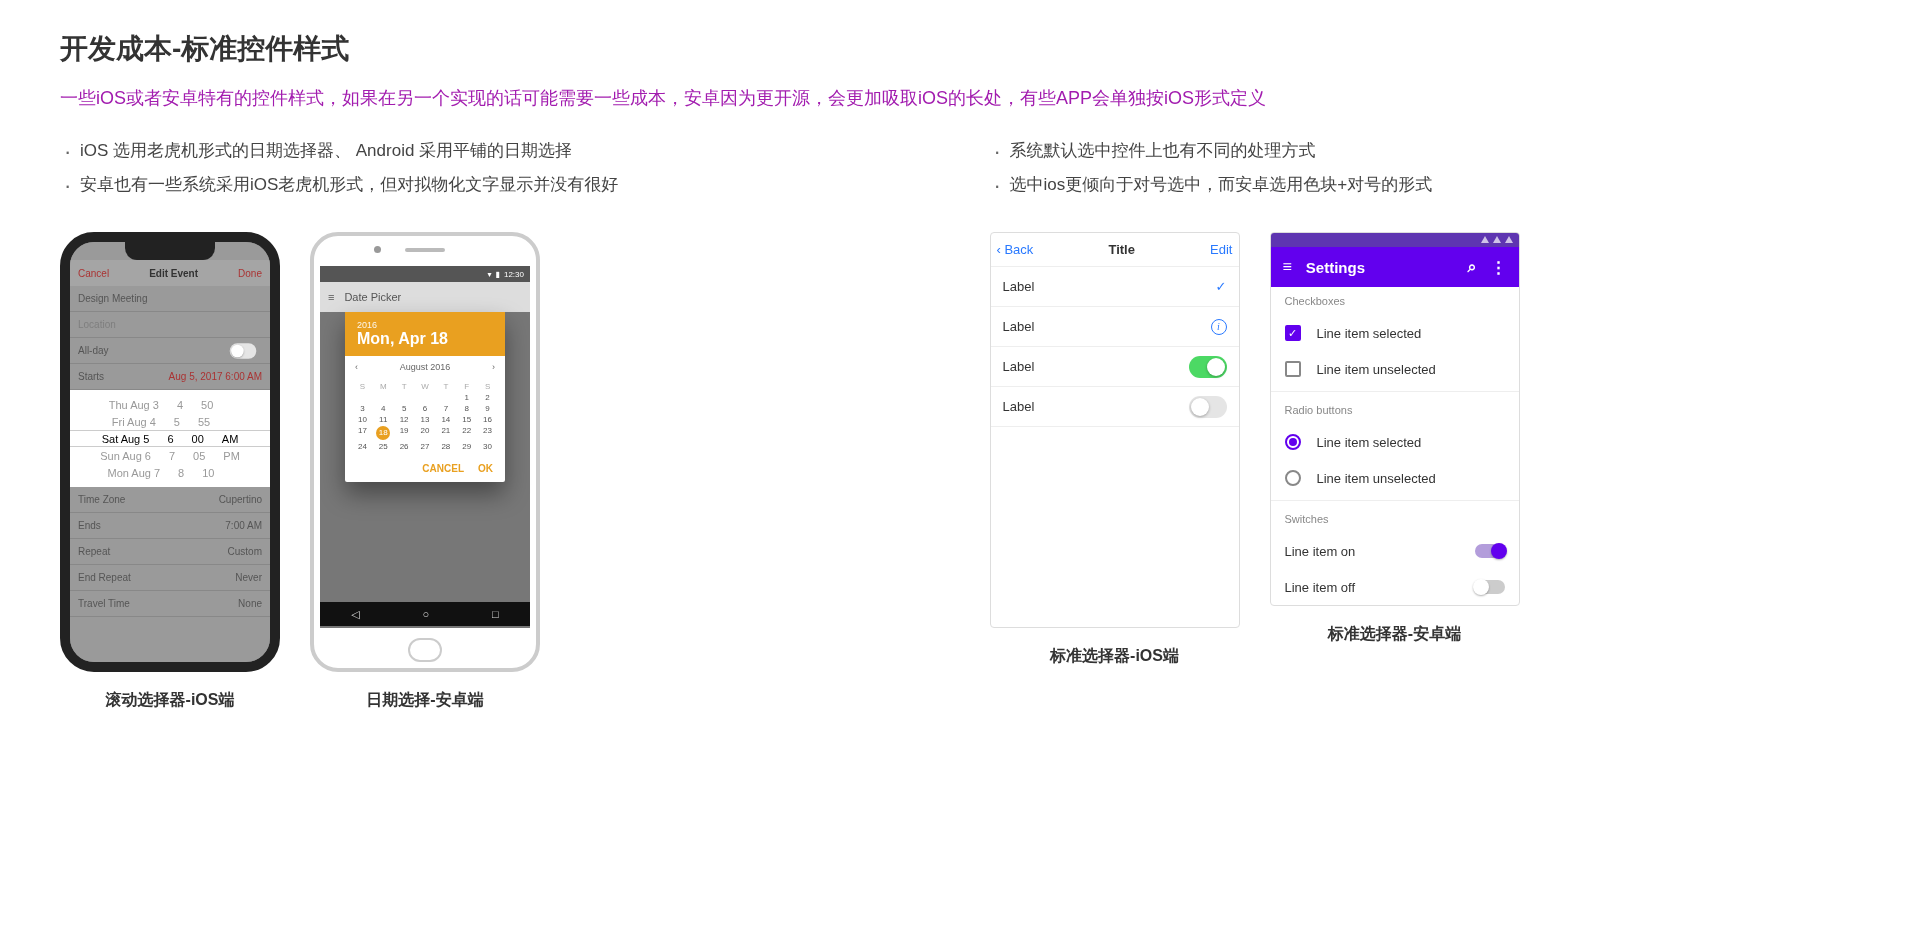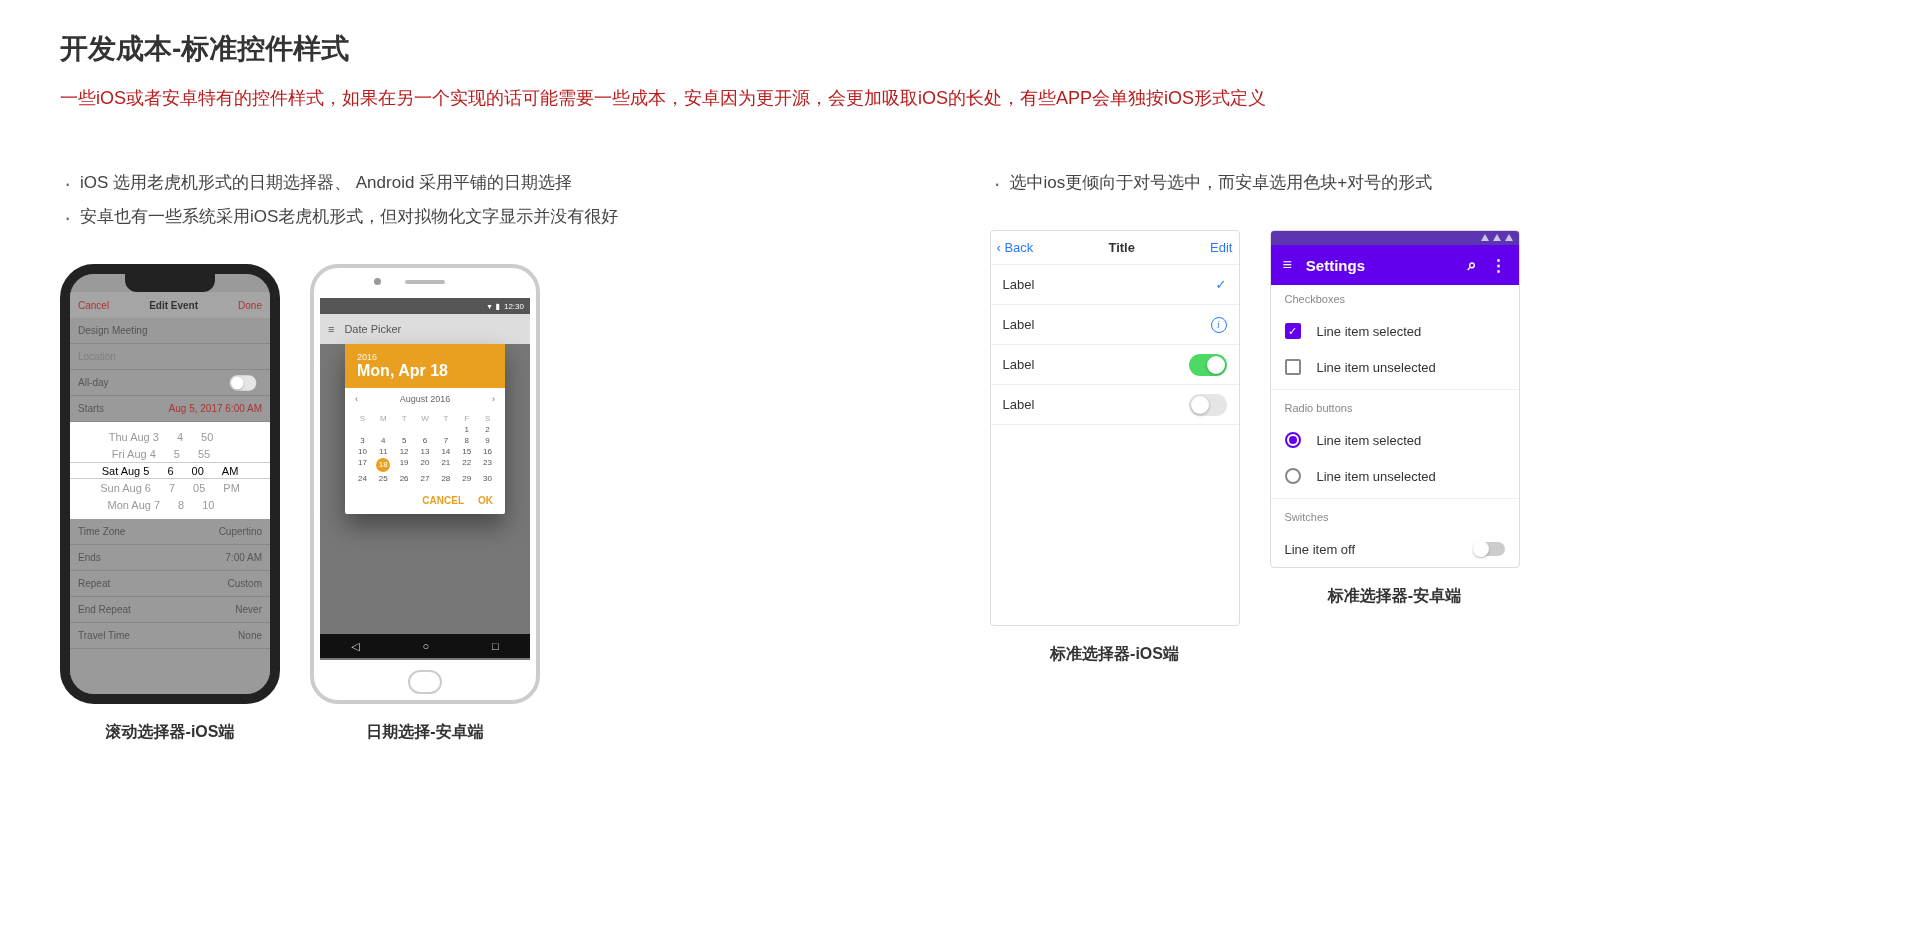--- a/index.html
+++ b/index.html
@@ -1,18 +1,18 @@
 <!DOCTYPE html>
 <html><head>
 <meta charset="utf-8">
 <style>
 *{box-sizing:border-box;margin:0;padding:0}
 body{font-family:-apple-system,"PingFang SC","Microsoft YaHei",sans-serif;background:#fff;color:#333;padding:30px 60px}
 .title{font-size:28px;font-weight:700;margin-bottom:18px}
-.subtitle{font-size:18px;color:#b91c1c;margin-bottom:56px}
+.subtitle{font-size:18px;color:#a21caf;margin-bottom:24px}
 .columns{display:flex;gap:60px}
 .col{flex:1}
 .bullets{list-style:none;margin-bottom:30px}
 .bullets li{font-size:17px;color:#444;line-height:2;padding-left:20px;position:relative}
 .bullets li::before{content:"·";position:absolute;left:4px;font-size:22px;color:#666;line-height:1.6}
 .mockups{display:flex;gap:30px;align-items:flex-start}
 .mockwrap{display:flex;flex-direction:column;align-items:center;gap:18px}
 .caption{font-size:16px;font-weight:600;color:#333}
 
 
@@ -272,20 +272,21 @@
           </div>
           <div class="homebtn"></div>
         </div>
         <div class="caption">日期选择-安卓端</div>
       </div>
     </div>
   </div>
 
   <div class="col">
     <ul class="bullets">
+      <li>系统默认选中控件上也有不同的处理方式</li>
       <li>选中ios更倾向于对号选中，而安卓选用色块+对号的形式</li>
     </ul>
     <div class="mockups">
 
       <div class="mockwrap">
         <div class="ios-panel">
           <div class="ios-panel-nav">
             <span class="bk">‹ <span>Back</span></span>
             <span class="ti">Title</span>
             <span class="ed">Edit</span>
@@ -340,20 +341,24 @@
               <span class="rb ck"></span>
               <span>Line item selected</span>
             </div>
           <div class="mat-li">
               <span class="rb"></span>
               <span>Line item unselected</span>
             </div>
           <div class="divider"></div>
           <div class="mat-sec">Switches</div>
           <div class="mat-sw-row">
+              <span>Line item on</span>
+              <span class="msw on"></span>
+            </div>
+          <div class="mat-sw-row">
               <span>Line item off</span>
               <span class="msw off"></span>
             </div>
         </div>
         <div class="caption">标准选择器-安卓端</div>
       </div>
     </div>
   </div>
 </div>
 

